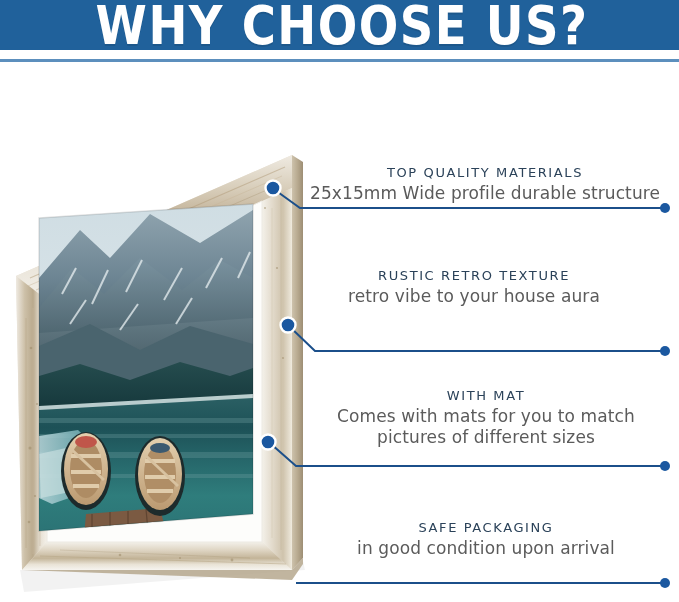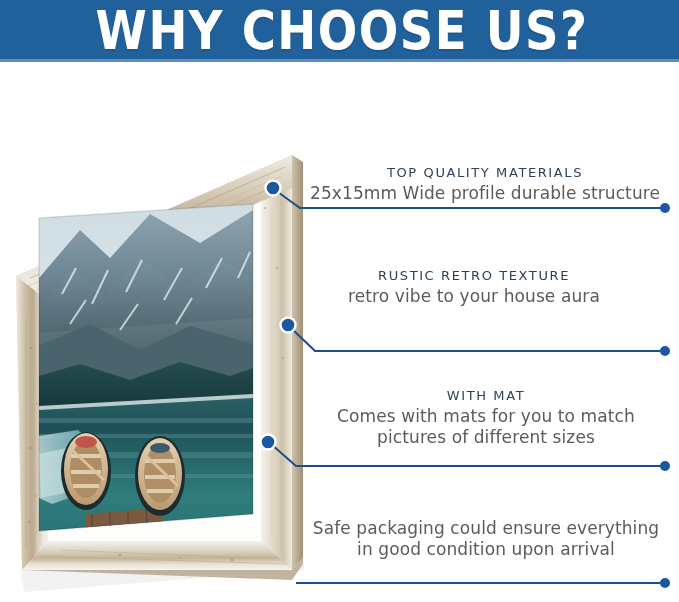--- a/index.html
+++ b/index.html
@@ -7,21 +7,21 @@
     width:679px;height:602px;
     background:#ffffff;
     font-family:"DejaVu Sans", sans-serif;
     overflow:hidden;
     position:relative;
   }
   .page{position:relative;width:679px;height:602px;overflow:hidden;background:#fff;}
 
   
   .banner{
-    position:absolute;left:0;top:0;width:679px;height:59px;
+    position:absolute;left:0;top:0;width:679px;height:50px;
     background:#20619b;
     display:flex;align-items:center;justify-content:center;
     overflow:hidden;
   }
   .banner-underline{
     position:absolute;left:0;top:59px;width:679px;height:3px;
     background:#5c8fbd;
   }
   .banner-title{
     font-family:"DejaVu Sans", sans-serif;
@@ -321,17 +321,17 @@
     <div class="callout-body">retro vibe to your house aura</div>
   </div>
 
   <div class="callout c3">
     <div class="callout-title">WITH MAT</div>
     <div class="callout-body">Comes with mats for you to match</div>
     <div class="callout-body">pictures of different sizes</div>
   </div>
 
   <div class="callout c4">
-    <div class="callout-body">Safe packaging could ensure everything</div>
+    <div class="callout-title">SAFE PACKAGING</div>
     <div class="callout-body">in good condition upon arrival</div>
   </div>
 
 </div>
 
 </body></html>

